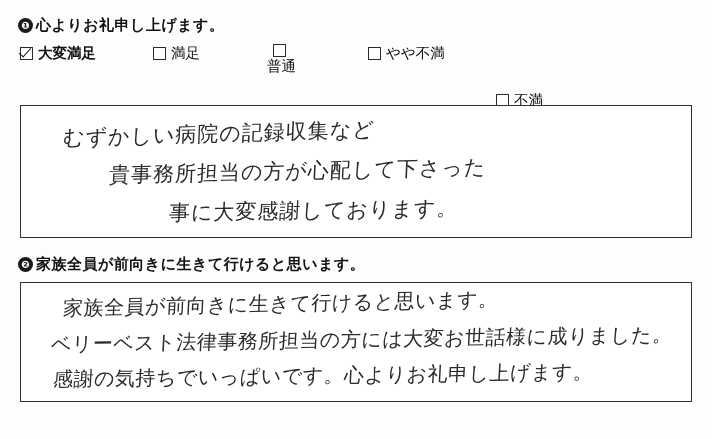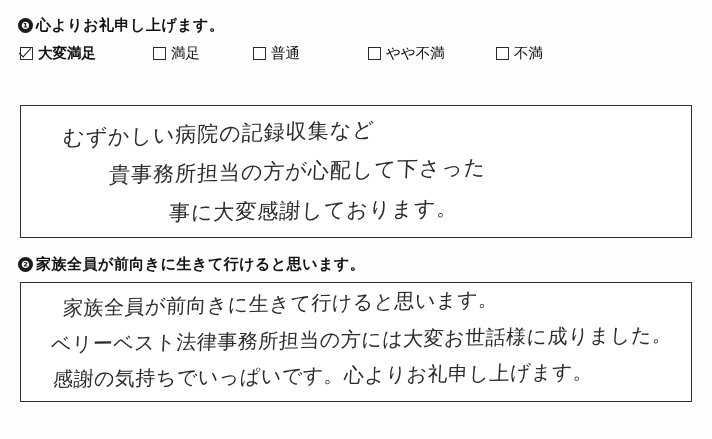--- a/index.html
+++ b/index.html
@@ -83,23 +83,23 @@
     height: 11px;
     border-right: 1.6px solid #141414;
     border-bottom: 1.6px solid #141414;
     transform: rotate(42deg);
   }
   .opt.sel .olabel {
     font-weight: bold;
   }
   .opt-0 { left: 0px; }
   .opt-1 { left: 133px; }
-  .opt-2 { left: 233px; }
+  .opt-2 { left: 247px; flex-direction: column; }
   .opt-3 { left: 348px; }
-  .opt-4 { left: 476px; }
+  .opt-4 { left: 476px; margin-top: 47px; }
 
   
   .sublabel {
     position: absolute;
     left: 20px;
     top: 86px;
     font-size: 13px;
     letter-spacing: 0.3px;
   }
 

